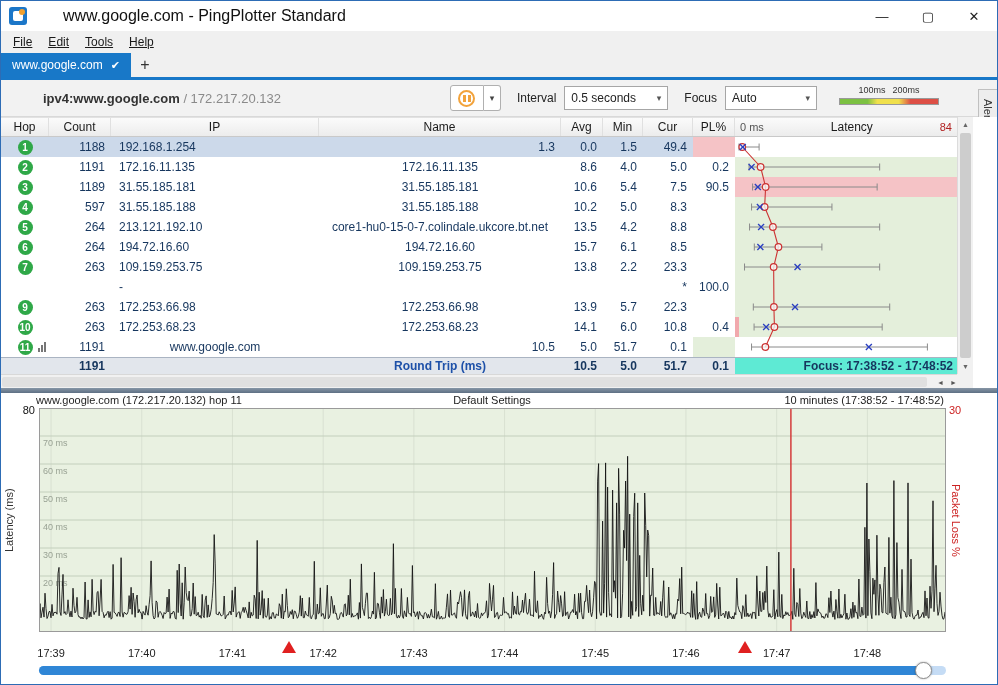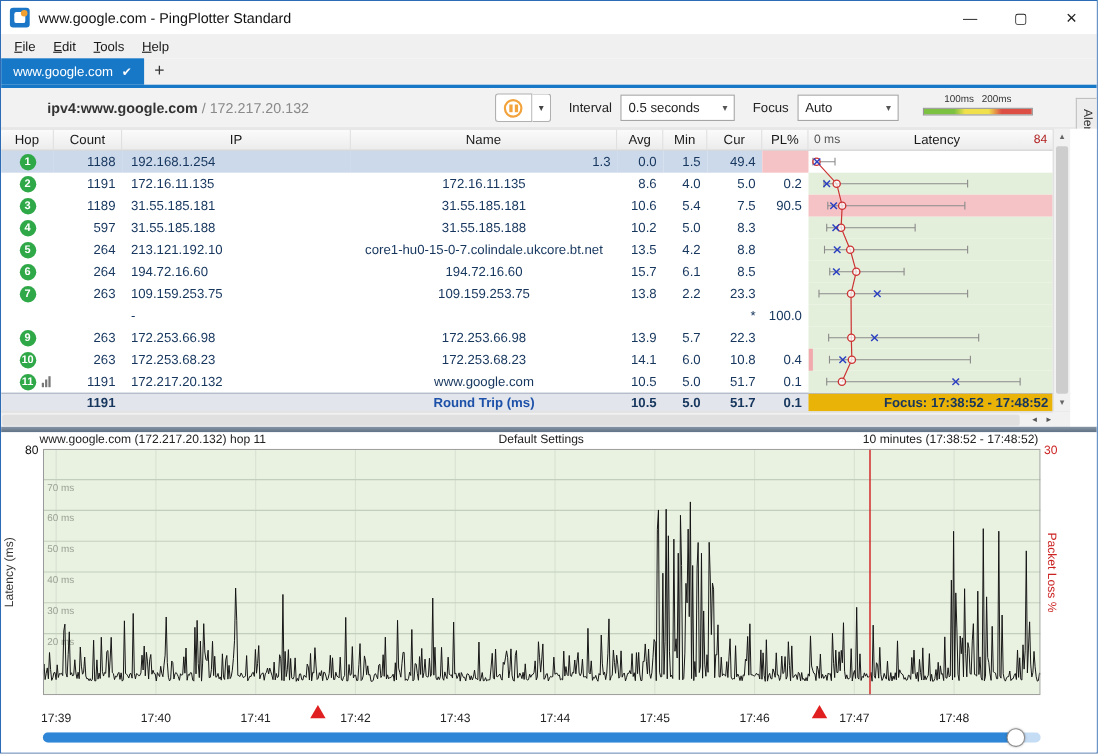--- a/index.html
+++ b/index.html
@@ -5,27 +5,27 @@
   * { margin:0; padding:0; box-sizing:border-box; }
   html,body { background:#9aa2ab; }
   body { font-family:"Liberation Sans", sans-serif; }
   .window { position:relative; width:998px; height:685px; background:#fff; border:1px solid #2d6cb5; overflow:hidden; font-size:12px; color:#222; }
 
   
   .titlebar { position:absolute; top:0; left:0; right:0; height:30px; background:#fff; display:flex; align-items:center; padding-left:8px; }
   .app-icon { width:18px; height:18px; border-radius:3px; background:#1b76c8; position:relative; margin-right:8px; flex:0 0 auto; }
   .app-icon::after { content:""; position:absolute; left:4px; top:4px; right:4px; bottom:4px; background:#fff; border-radius:2px; }
   .app-icon::before { content:""; position:absolute; right:2px; top:2px; width:6px; height:6px; background:#f0a030; border-radius:50%; z-index:1; }
-  .title-text { font-size:13px; color:#111; }
+  .title-text { font-size:16px; color:#111;margin-left:28px; }
   .win-btns { margin-left:auto; display:flex; height:100%; }
   .win-btn { width:46px; height:100%; display:flex; align-items:center; justify-content:center; font-size:13px; color:#222; }
 
   
   .menubar { position:absolute; top:30px; left:0; right:0; height:22px; background:#f0f0f0; display:flex; align-items:center; padding-left:4px; }
-  .menu-item { padding:3px 8px; font-size:12px; color:#1a1a1a; }
+  .menu-item { padding:3px 8px; font-size:12px; color:#1a1a1a;text-decoration:underline; }
   .menu-item .u { text-decoration:underline; }
 
   
   .tabbar { position:absolute; top:52px; left:0; right:0; height:24px; background:#f0f0f0; display:flex; align-items:flex-end; }
   .tab-active { height:24px; background:#1878c8; color:#fff; display:flex; align-items:center; gap:8px; padding:0 11px; font-size:12px; }
   .tab-check { font-size:11px; }
   .tab-new { width:28px; height:24px; display:flex; align-items:center; justify-content:center; font-size:16px; color:#333; }
   .tab-underline { position:absolute; top:76px; left:0; right:0; height:3px; background:#1878c8; }
 
   
@@ -69,21 +69,21 @@
   .c-name { justify-content:center; }
   .c-lat { background:#e4efdb; position:relative; }
   .c-lat.pink { background:#f5c3c6; }
   .trow.sel .td:not(.c-lat) { background:#ccd9ea; }
   .hopc { width:15px; height:15px; border-radius:50%; background:#2fa848; color:#fff; font-size:10px; font-weight:bold; display:flex; align-items:center; justify-content:center; }
   .row-chart-icon { position:absolute; right:3px; bottom:5px; display:flex; gap:1px; align-items:flex-end; }
   .row-chart-icon i { display:block; width:2px; background:#767676; }
   .lat-overlay { position:absolute; left:734px; top:0; width:222px; height:220px; pointer-events:none; }
   .tsummary { height:17px; background:#e2e6ec; border-top:1px solid #aab4c2; font-size:12px; color:#16365e; font-weight:bold; }
   .ts-label { color:#1d50a8; }
-  .ts-focus { justify-content:flex-end; padding-right:4px; background:#eab308; }
+  .ts-focus { justify-content:flex-end; padding-right:4px; background:#5eead4; }
 
   .vscroll { position:absolute; left:956px; top:116px; width:16px; height:257px; background:#f1f1f1; border-left:1px solid #dcdcdc; }
   .vs-btn { position:absolute; left:0; width:100%; height:15px; display:flex; align-items:center; justify-content:center; font-size:7px; color:#666; }
   .vs-up { top:0; } .vs-down { bottom:0; }
   .vs-thumb { position:absolute; left:2px; right:2px; top:16px; bottom:16px; background:#cdcdcd; border-radius:2px; }
 
   .hscroll { position:absolute; top:373px; left:0; width:972px; height:14px; background:#f1f1f1; border-top:1px solid #d8d8d8; }
   .hs-thumb { position:absolute; left:1px; top:2px; width:925px; height:10px; background:#e0e0e0; border-radius:2px; }
   .hs-btn { position:absolute; top:0; width:13px; height:14px; display:flex; align-items:center; justify-content:center; font-size:7px; color:#555; }
   .hs-left { right:26px; } .hs-right { right:13px; }
@@ -323,21 +323,20 @@
         <div class="trow grid-cols">
           <div class="td c-hop">
             <span class="hopc">11</span>
             <span class="row-chart-icon">
               <i style="height: 4px;"></i>
               <i style="height: 7px;"></i>
               <i style="height: 10px;"></i>
             </span>
           </div>
           <div class="td c-count">1191</div>
-          <div class="td c-ip">172.217.20.132</div>
           <div class="td c-name">www.google.com</div>
           <div class="td c-avg">10.5</div>
           <div class="td c-min">5.0</div>
           <div class="td c-cur">51.7</div>
           <div class="td c-pl">0.1</div>
           <div class="td c-lat"></div>
         </div>
         <svg class="lat-overlay" width="222" height="220" viewBox="0 0 222 220">
           <line x1="4" y1="10" x2="24.095238095238095" y2="10" stroke="#8a8a8a" stroke-width="1"></line>
           <line x1="4" y1="6.5" x2="4" y2="13.5" stroke="#8a8a8a" stroke-width="1"></line>

